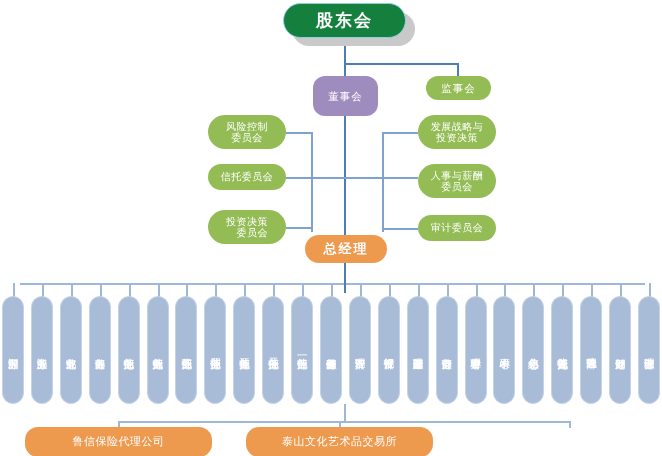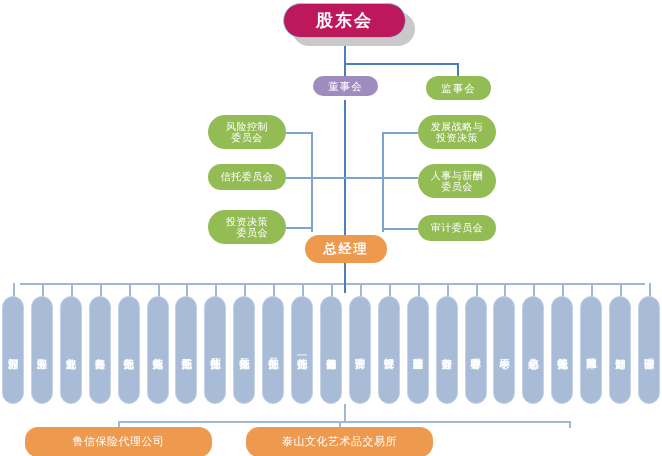--- a/index.html
+++ b/index.html
@@ -19,34 +19,34 @@
     color:#ffffff;
     box-sizing:border-box;
     line-height:1.15;
     z-index:3;
   }
   .node-label{display:block;white-space:pre-line;}
 
   
   .shareholders{
     left:283px;top:3px;width:123px;height:35px;
-    background:#be185d;
+    background:#15803d;
     border:1.6px solid #8fd0e2;
     border-radius:18px;
     font-size:17px;font-weight:bold;
     letter-spacing:2px;
   }
   .shareholders-shadow{
     position:absolute;left:292px;top:12px;width:123px;height:34px;
     background:#c9c9c9;border-radius:18px;z-index:1;
   }
 
   
   .board{
-    left:313px;top:76px;width:65px;height:20px;
+    left:313px;top:76px;width:65px;height:40px;
     background:#9f8cbe;border-radius:12px;
     font-size:10.5px;letter-spacing:1px;
   }
   .supervisors{
     left:426px;top:76px;width:65px;height:24px;
     background:#93BC55;border-radius:12px;
     font-size:10.5px;letter-spacing:1px;
   }
 
   

